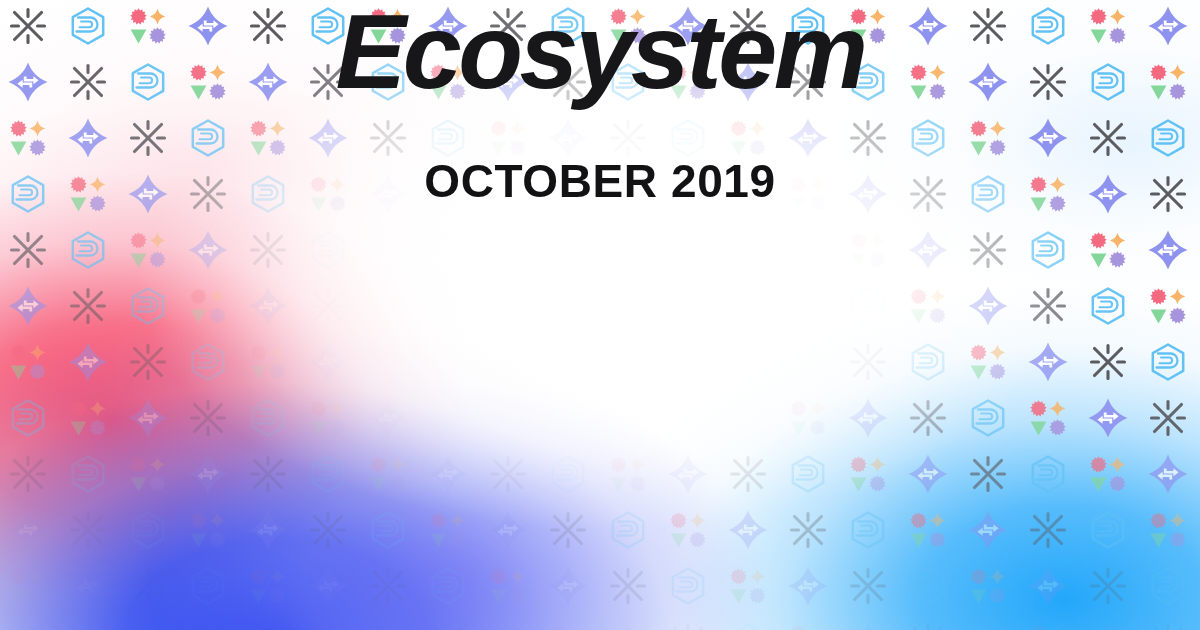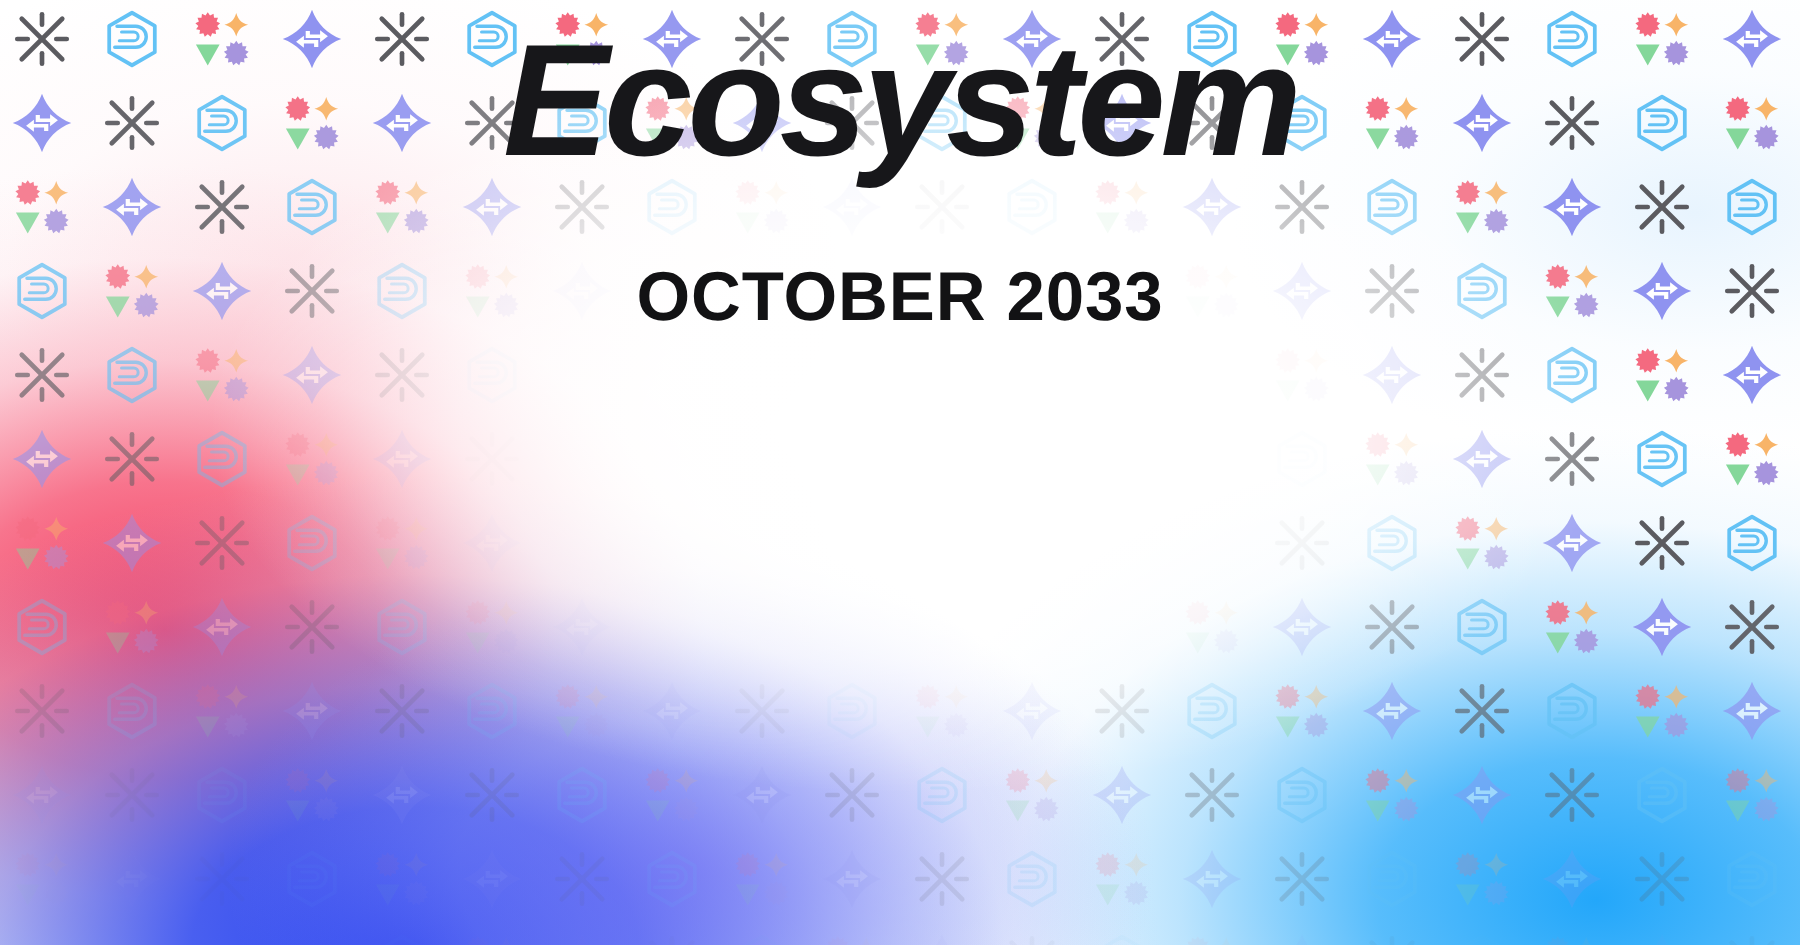--- a/index.html
+++ b/index.html
@@ -144,21 +144,21 @@
     color: #17171a;
     font-family: "Liberation Sans", sans-serif;
     font-weight: 700;
     font-style: italic;
     font-size: 106px;
     line-height: 0.98;
     letter-spacing: -3.4px;
     width: 100%;
   }
   .line-monthly { margin-top: 106px; }
-  .line-ecosystem { margin-top: 16px; }
+  .line-ecosystem { margin-top: 0; }
   .line-updates { margin-top: 6px; }
 
   .subtitle {
     margin: 0;
     padding: 0;
     margin-top: 50px;
     text-align: center;
     color: #121214;
     font-family: "Liberation Sans", sans-serif;
     font-weight: 700;
@@ -1877,16 +1877,16 @@
             <line x1="31.5" y1="22" x2="38.5" y2="22"></line>
           </g>
         </svg>
       </div>
     </div>
 
   <div class="center-veil"></div>
 
   <div class="content">
     <h1 class="headline line-ecosystem">Ecosystem</h1>
-    <div class="subtitle">OCTOBER 2033</div>
+    <div class="subtitle">OCTOBER 2019</div>
   </div>
 
 </div>
 
 </body></html>

